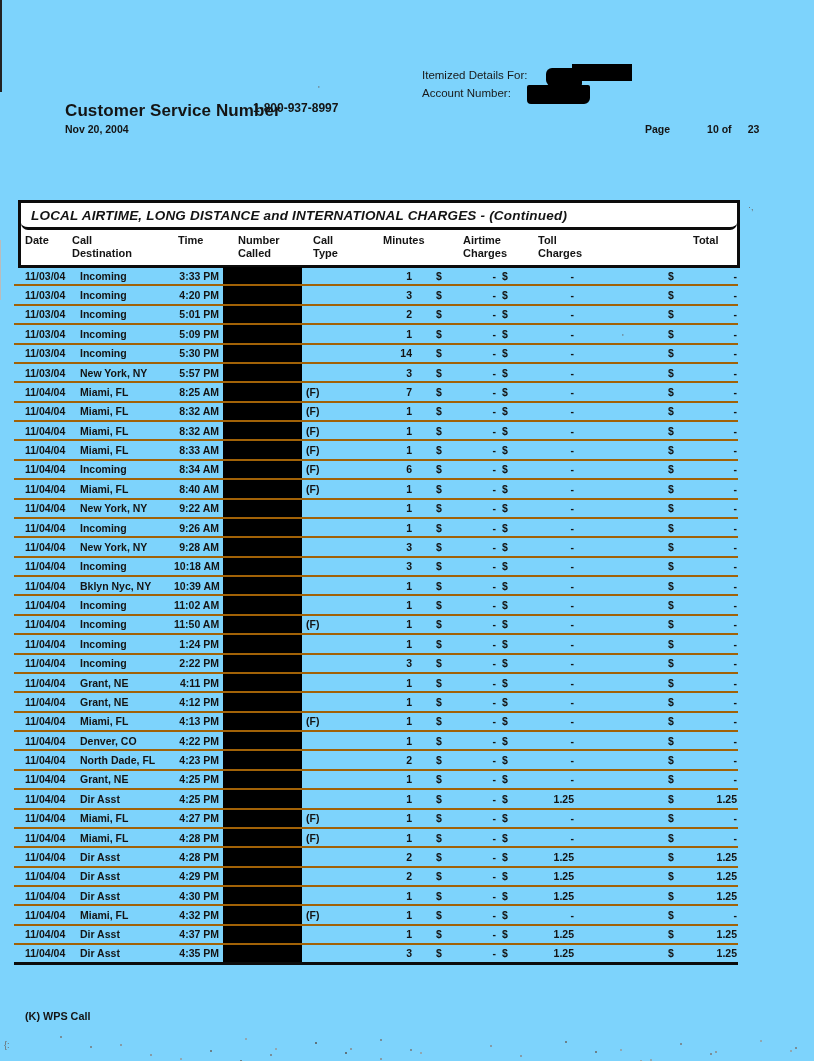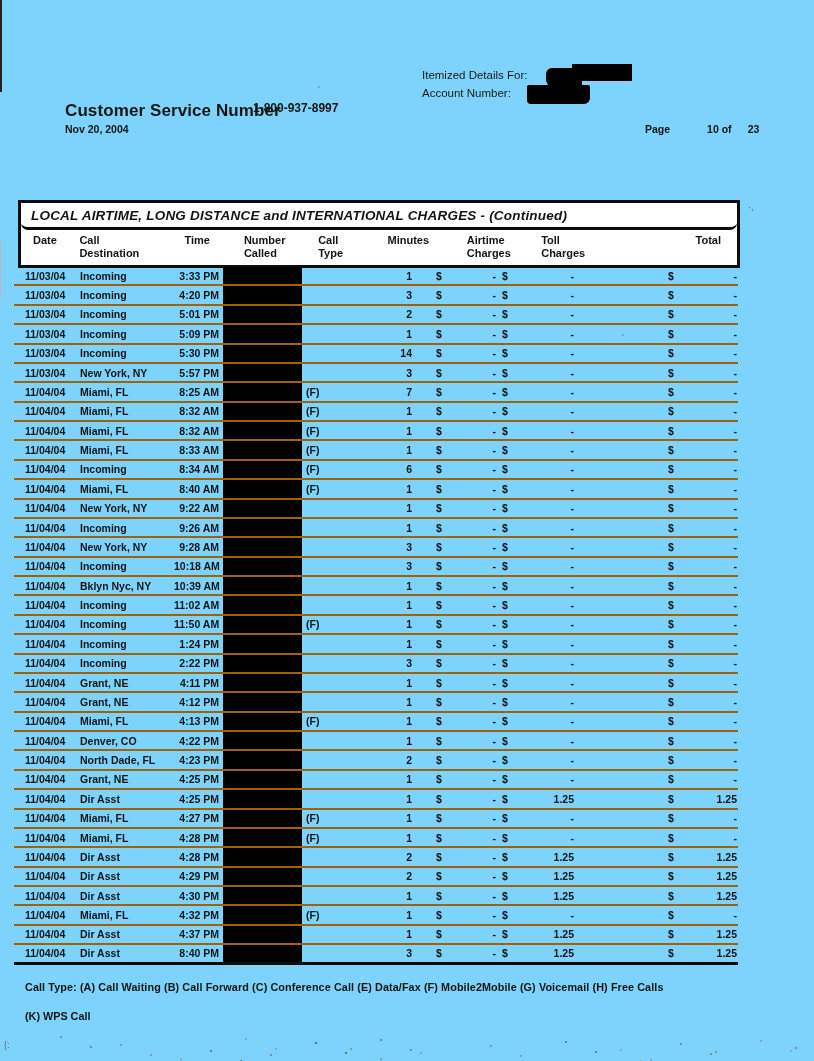--- a/index.html
+++ b/index.html
@@ -25,21 +25,21 @@
     position:absolute; left:18px; top:200px; width:722px;
     border:3px solid #0c0c0c; background:#fff;
   }
   .tbl-title {
     font-size:13.5px; font-weight:700; font-style:italic;
     padding:5px 0 4px 10px; letter-spacing:.2px;
     border-bottom:3px solid #0c0c0c;
     white-space:nowrap;
     border-radius:7px;
   }
-  .tbl-cols { display:flex; font-size:11px; font-weight:700; line-height:13px; padding:4px 0 5px 8px; }
+  .tbl-cols { display:flex; font-size:11px; font-weight:700; line-height:13px; padding:4px 0 5px 0; }
   .hc { white-space:pre-line; }
   .h0 { margin-left:4px;  width:46px; }
   .h1 { margin-left:1px;  width:80px; }
   .h2 { margin-left:26px; width:40px; }
   .h3 { margin-left:20px; width:60px; }
   .h4 { margin-left:15px; width:50px; }
   .h5 { margin-left:20px; width:53px; }
   .h6 { margin-left:27px; width:52px; }
   .h7 { margin-left:23px; width:52px; }
   .h8 { margin-left:103px; width:42px; }
@@ -816,40 +816,39 @@
           <span>1.25</span>
         </div>
         <div class="c-total">
           <span>$</span>
           <span>1.25</span>
         </div>
       </div>
       <div class="row">
         <div class="c-date">11/04/04</div>
         <div class="c-dest">Dir Asst</div>
-        <div class="c-time">8:40 PM</div>
+        <div class="c-time">4:35 PM</div>
         <div class="c-num"></div>
         <div class="c-type"></div>
         <div class="c-min">3</div>
         <div class="c-air">
           <span>$</span>
           <span>-</span>
         </div>
         <div class="c-toll">
           <span>$</span>
           <span>1.25</span>
         </div>
         <div class="c-total">
           <span>$</span>
           <span>1.25</span>
         </div>
       </div>
     </div>
 
-  <div class="legend">Call Type: (A) Call Waiting (B) Call Forward (C) Conference Call (E) Data/Fax (F) Mobile2Mobile (G) Voicemail (H) Free Calls</div>
   <div class="wps">(K) WPS Call</div>
 
   <div class="dots" style="left:60px; top:1036px;"></div>
   <div class="dots" style="left:90px; top:1046px;"></div>
   <span class="speck" style="left:748px; top:202px;">·,</span>
   <span class="speck" style="left:622px; top:332px;">'</span>
   <span class="speck" style="left:318px; top:84px;">'</span>
   <span class="speck" style="left:4px; top:1040px;">{:</span>
 </div>
 

